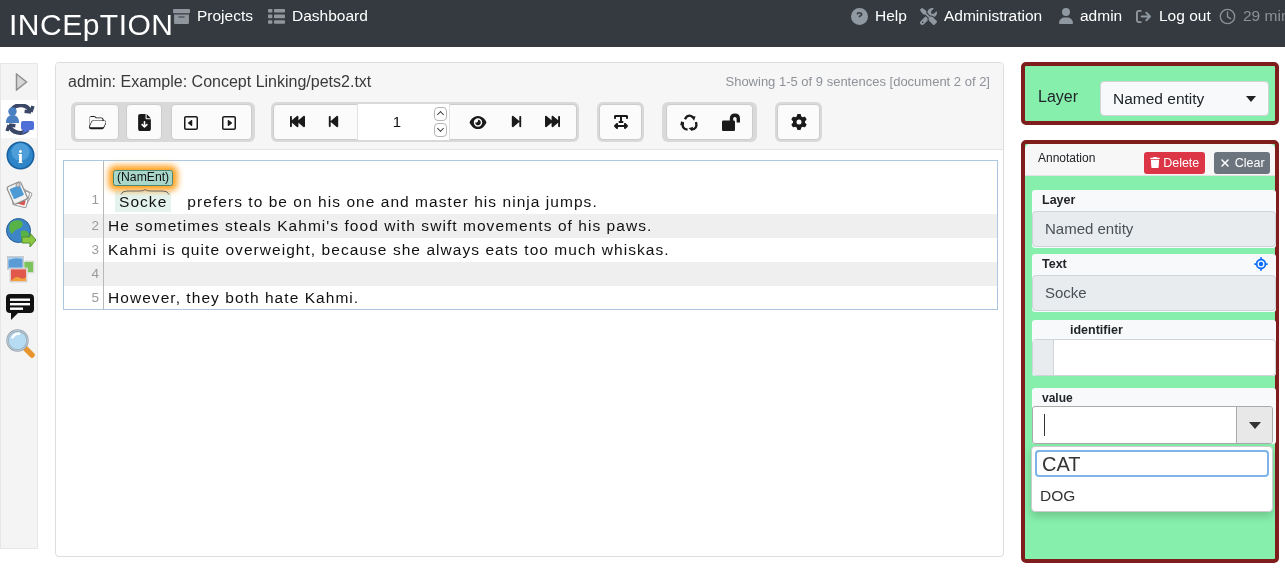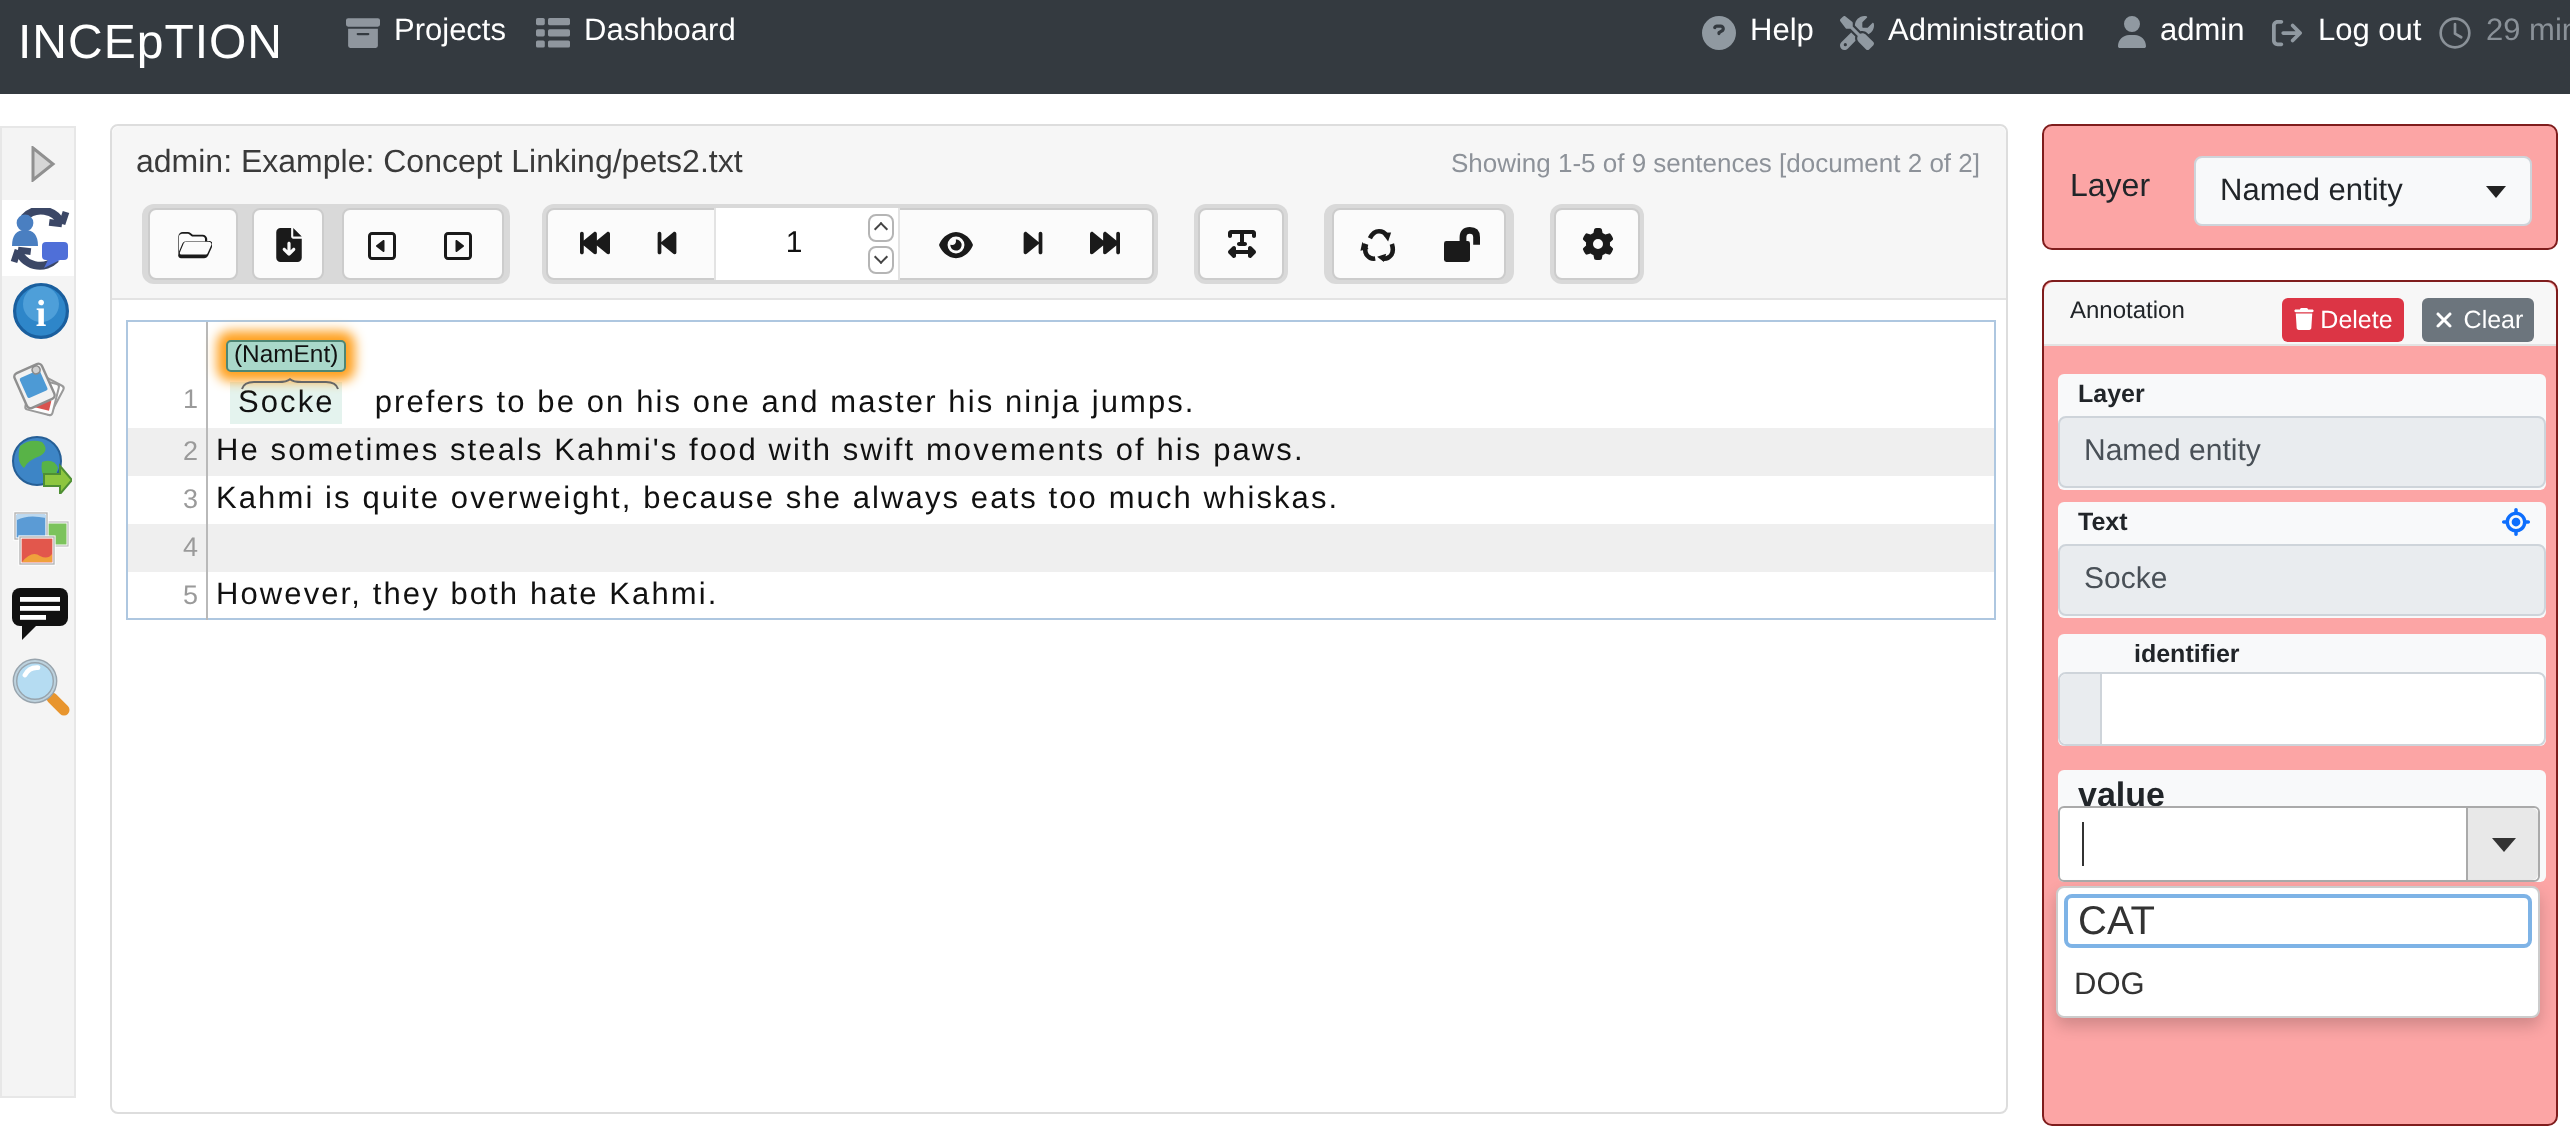--- a/index.html
+++ b/index.html
@@ -1,21 +1,21 @@
 <!DOCTYPE html>
 <html><head>
 <meta charset="utf-8">
 <style>
   * { margin:0; padding:0; box-sizing:border-box; }
   html,body { width:1285px; height:574px; background:#fff; font-family:"Liberation Sans", sans-serif; overflow:hidden; position:relative; }
   .abs { position:absolute; }
 
   
   #topbar { position:absolute; left:0; top:0; width:1285px; height:47px; background:#343a40; }
-  #logo { position:absolute; left:9px; top:8px; font-size:24px; color:#fff; letter-spacing:0.5px; }
+  #logo { position:absolute; left:9px; top:8px; font-size:30px; color:#fff; letter-spacing:0.5px; }
   .navitem { position:absolute; top:0; height:32px; display:flex; align-items:center; color:#fff; font-size:15.5px; white-space:nowrap;justify-content:center; }
   .navitem svg { margin-right:7px; }
   .nicon { fill:#8f969e; }
 
   
   #sidebar { position:absolute; left:0; top:63px; width:38px; height:486px; background:#f4f4f4; border:1px solid #e7e7e7; }
 
   
   #mainpanel { position:absolute; left:55px; top:62px; width:949px; height:495px; background:#fff; border:1px solid #ddd; border-radius:4px; }
   #panelheader { position:absolute; left:0; top:0; width:947px; height:87px; background:#f6f6f6; border-bottom:1px solid #e3e3e3; border-radius:4px 4px 0 0; }
@@ -26,21 +26,21 @@
   .tbtn { position:absolute; top:2px; height:36px; background:#fbfbfb; border:1px solid #ccc; border-radius:4px; display:flex; align-items:center; justify-content:center; }
 
   
   #textbox { position:absolute; left:7px; top:97px; width:935px; height:150px; background:#fff; border:1px solid #aec7e0; font-size:15.5px; color:#111; }
   .row { position:absolute; left:0; width:933px; height:24px; }
   .row.alt { background:#efefef; }
   .lnum { position:absolute; left:0; width:40px; text-align:right; padding-right:4px; color:#9a9a9a; border-right:1px solid #b9b9b9; height:100%; line-height:24px; font-size:13.5px; }
   .sent { position:absolute; left:44px; line-height:24px; white-space:nowrap; letter-spacing:1.05px;text-align:center; }
 
   
-  .card { position:absolute; left:1021px; background:#fca5a5; border:1px solid #7f1d1d; border-radius:5px; }
+  .card { position:absolute; left:1021px; background:#86efac; border:4px solid #7f1d1d; border-radius:5px; }
   #card1 { top:62px; width:258px; height:63px; }
   #card2 { top:140px; width:258px; height:423px; }
 </style>
 </head>
 <body>
   <div id="topbar">
     <div id="logo">INCEpTION</div>
     <div class="navitem" style="left:173px;">
       <svg class="nicon" width="17" height="17" viewBox="0 0 512 512">
         <path d="M32 32H480a32 32 0 0 1 32 32v64a32 32 0 0 1-32 32H32A32 32 0 0 1 0 128V64A32 32 0 0 1 32 32zm0 160H480V448a32 32 0 0 1-32 32H64a32 32 0 0 1-32-32V192zm128 80a16 16 0 0 0 16 16H336a16 16 0 0 0 0-32H176a16 16 0 0 0-16 16z"></path>
@@ -315,21 +315,21 @@
     </div>
 
     <div style="position:absolute; left:7px; top:176px; width:244px; height:56px; background:#f8f9fa; border-radius:3px;">
       <div style="position:absolute; left:10px; top:3px; font-size:12.5px; font-weight:bold; color:#212529;margin-left:28px;">identifier</div>
       <div style="position:absolute; left:0px; top:19px; width:244px; height:37px; border:1px solid #ced4da; border-radius:4px; background:#fff; overflow:hidden;">
         <div style="position:absolute; left:0; top:0; width:21px; height:37px; background:#e9ecef; border-right:1px solid #ced4da;"></div>
       </div>
     </div>
 
     <div style="position:absolute; left:7px; top:244px; width:244px; height:56px; background:#f8f9fa; border-radius:3px;">
-      <div style="position:absolute; left:10px; top:3px; font-size:17px; font-weight:bold; color:#212529;">value</div>
+      <div style="position:absolute; left:10px; top:3px; font-size:12px; font-weight:bold; color:#212529;">value</div>
       <div style="position:absolute; left:0px; top:18px; width:241px; height:38px; border:1px solid #aaa; border-radius:3px; background:#fff;">
         <div style="position:absolute; left:11px; top:7px; width:1px; height:22px; background:#333;"></div>
         <div style="position:absolute; right:0; top:0; width:36px; height:36px; background:#e8e8e8; border-left:1px solid #aaa; border-radius:0 3px 3px 0;">
           <span style="position:absolute; left:12px; top:15px; width:0; height:0; border-left:6px solid transparent; border-right:6px solid transparent; border-top:7px solid #333;"></span>
         </div>
       </div>
     </div>
 
     <div style="position:absolute; left:6px; top:302px; width:242px; height:66px; background:#fff; border:1px solid #ccc; border-radius:4px; box-shadow:0 4px 8px rgba(0,0,0,0.18); z-index:5;">
       <div style="position:absolute; left:3px; top:3px; width:234px; height:27px; border:2px solid #7eb3e6; border-radius:4px; font-size:20px; color:#333; line-height:24px; padding-left:5px;">CAT</div>

